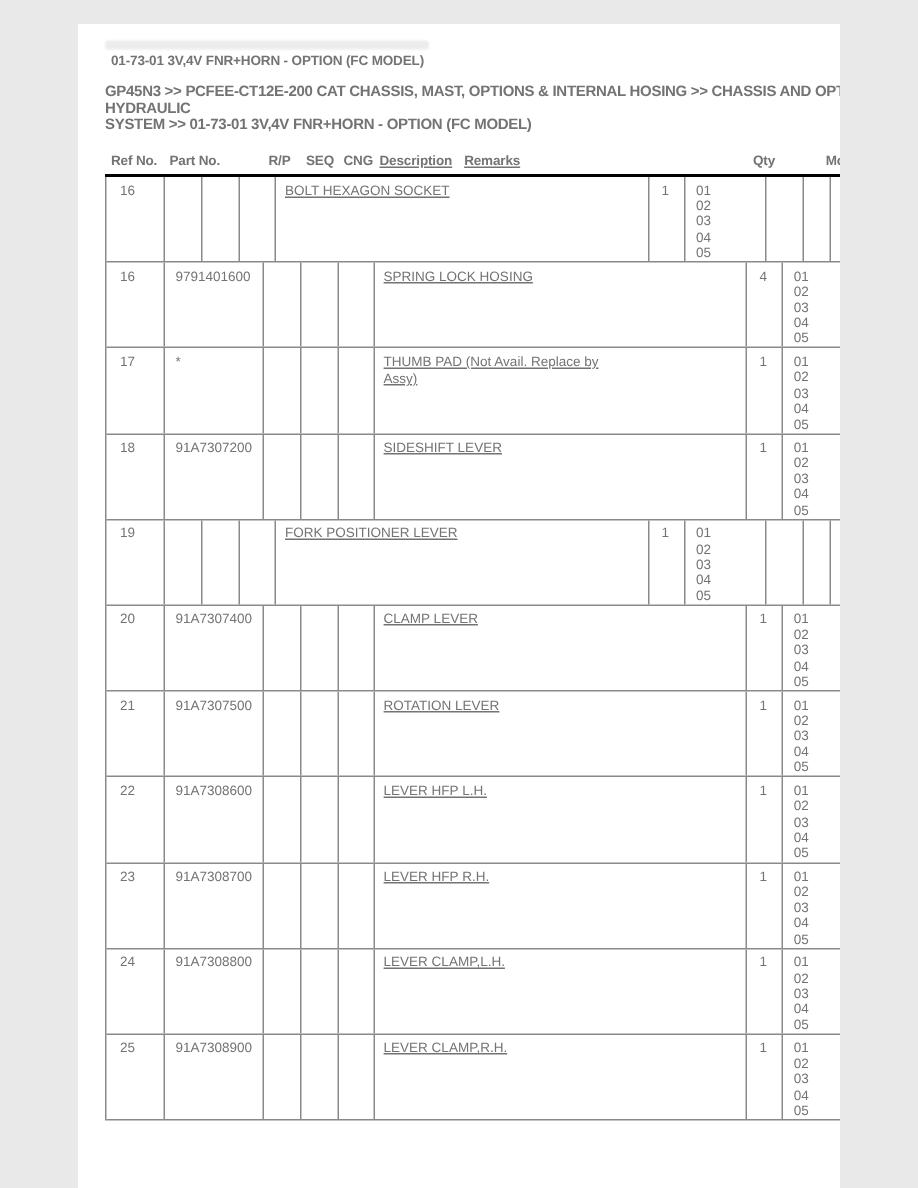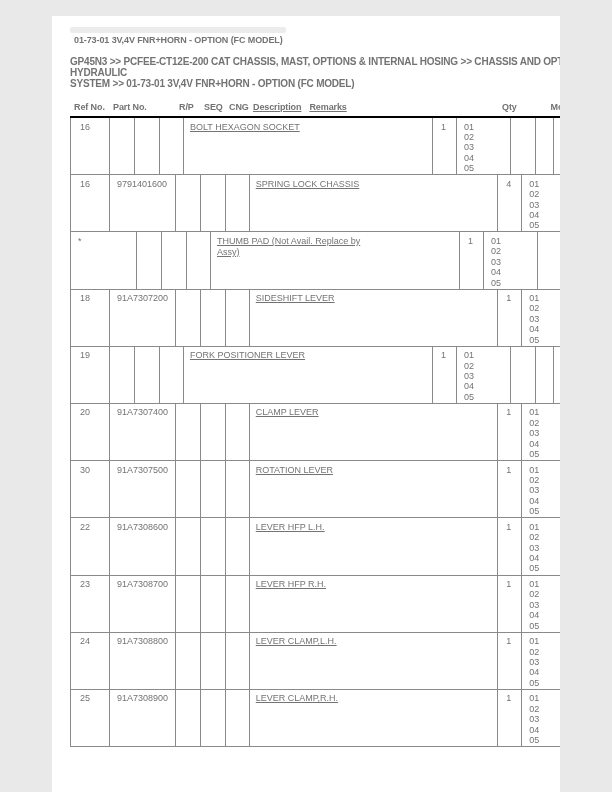--- a/index.html
+++ b/index.html
@@ -123,33 +123,34 @@
     <div class="cell c-upto"></div>
     <div class="cell c-mr">S</div>
     <div class="cell c-gutter"></div>
   </div>
         <div class="trow">
     <div class="cell c-ref">16</div>
     <div class="cell c-part">9791401600</div>
     <div class="cell c-rp"></div>
     <div class="cell c-seq"></div>
     <div class="cell c-cng"></div>
-    <div class="cell c-desc">SPRING LOCK CHASSIS</div>
+    <div class="cell c-desc">SPRING LOCK HOSING</div>
     <div class="cell c-qty">4</div>
     <div class="cell c-model">01
 02
 03
 04
 05</div>
     <div class="cell c-from"></div>
     <div class="cell c-upto"></div>
     <div class="cell c-mr">S</div>
     <div class="cell c-gutter"></div>
   </div>
         <div class="trow">
+    <div class="cell c-ref">17</div>
     <div class="cell c-part">*</div>
     <div class="cell c-rp"></div>
     <div class="cell c-seq"></div>
     <div class="cell c-cng"></div>
     <div class="cell c-desc"> THUMB PAD (Not Avail. Replace by
 Assy)</div>
     <div class="cell c-qty">1</div>
     <div class="cell c-model">01
 02
 03
@@ -207,21 +208,21 @@
 02
 03
 04
 05</div>
     <div class="cell c-from"></div>
     <div class="cell c-upto"></div>
     <div class="cell c-mr">S</div>
     <div class="cell c-gutter"></div>
   </div>
         <div class="trow">
-    <div class="cell c-ref">30</div>
+    <div class="cell c-ref">21</div>
     <div class="cell c-part">91A7307500</div>
     <div class="cell c-rp"></div>
     <div class="cell c-seq"></div>
     <div class="cell c-cng"></div>
     <div class="cell c-desc">ROTATION LEVER</div>
     <div class="cell c-qty">1</div>
     <div class="cell c-model">01
 02
 03
 04

